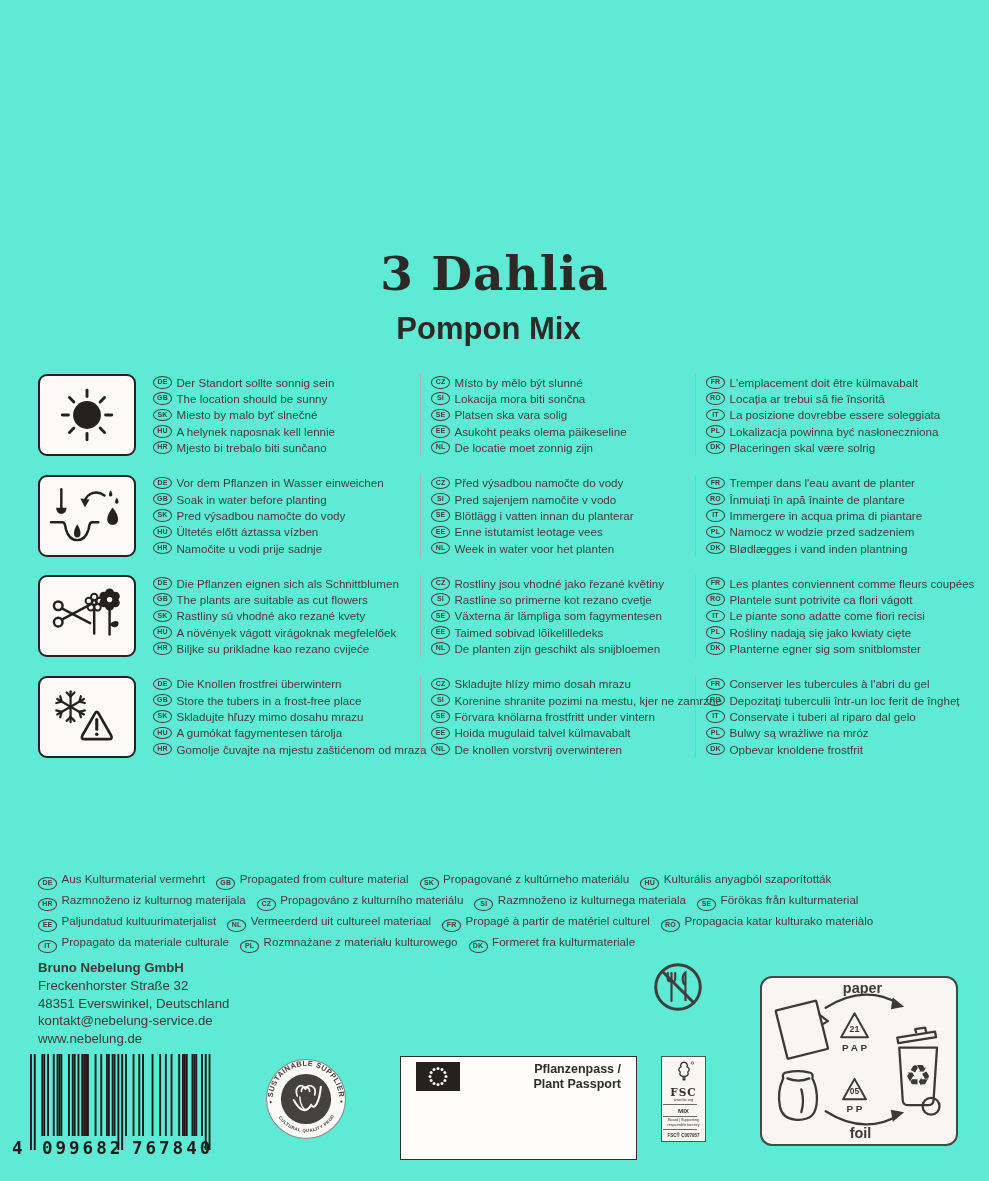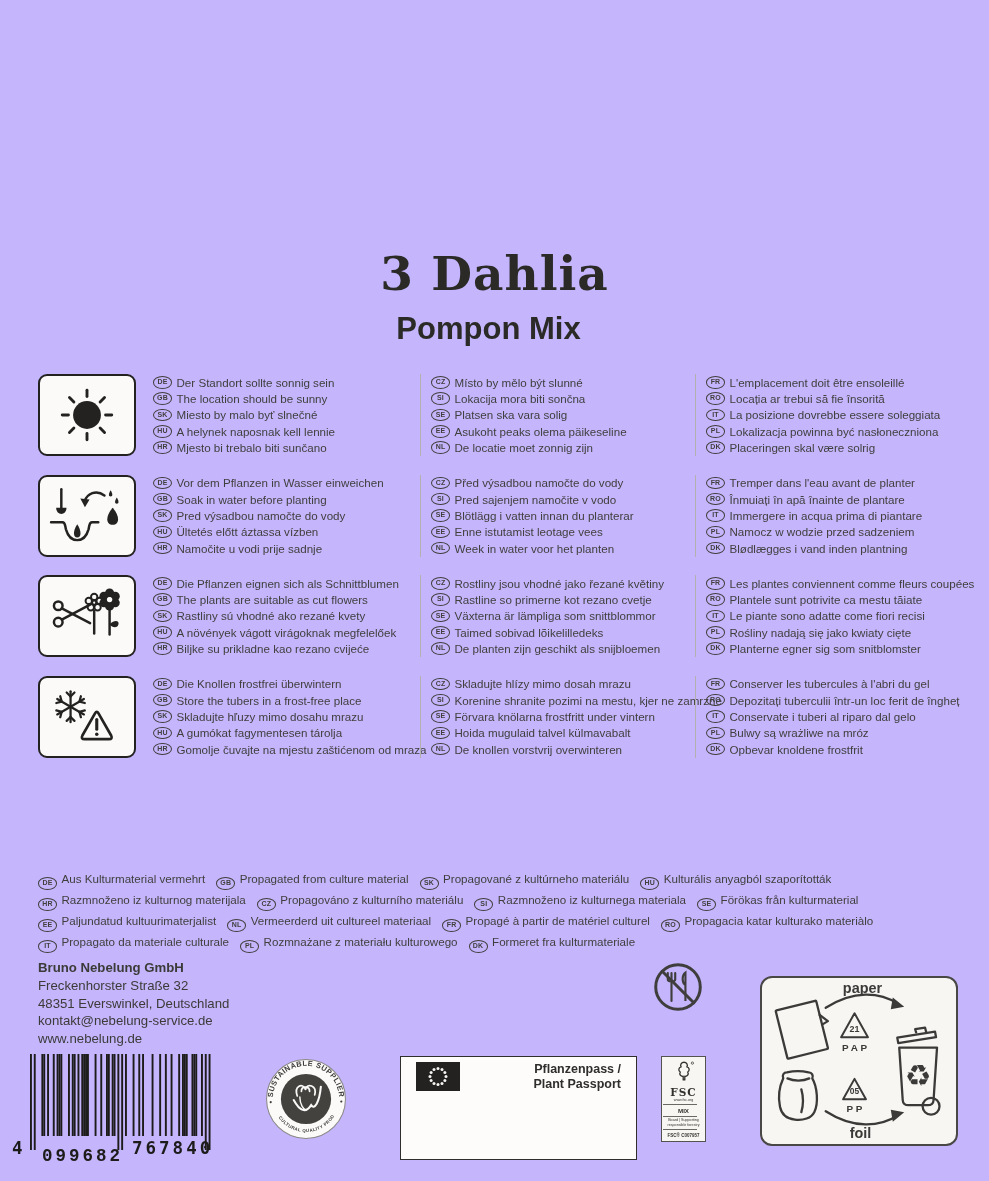--- a/index.html
+++ b/index.html
@@ -1,16 +1,16 @@
 <!DOCTYPE html>
 <html><head>
 <meta charset="utf-8">
 <style>
   html,body{margin:0;padding:0;}
-  .page{position:relative;width:989px;height:1181px;background:#c4b5fd;overflow:hidden;
+  .page{position:relative;width:989px;height:1181px;background:#5eead4;overflow:hidden;
         font-family:"Liberation Sans",sans-serif;color:#3f3e3c;}
   
   .title-block{position:absolute;top:246px;left:0;right:0;text-align:center;color:#2b2a27;}
   .title-block h1{margin:0;font-family:"DejaVu Serif",serif;font-weight:bold;font-size:47px;letter-spacing:1px;}
   .title-block h2{margin:10px 12px 0 0;font-family:"Liberation Sans",sans-serif;font-weight:bold;font-size:31px;}
   
   .instructions{position:absolute;top:374px;left:38px;right:6px;}
   .instr-row{display:flex;align-items:stretch;margin-bottom:18.5px;min-height:81px;}
   .icon-box{width:94px;height:78px;border:2.6px solid #242220;border-radius:9px;background:#fbfaf9;
             display:flex;align-items:center;justify-content:center;margin-right:17px;flex:none;}
@@ -26,21 +26,21 @@
   .prop-item{display:inline-block;margin:0 11px 1.5px 0;white-space:nowrap;}
   .prop-item .lang-badge{vertical-align:-2px;}
   
   .company{position:absolute;left:38px;top:959px;font-size:13.2px;line-height:17.8px;color:#3c3b38;}
   .company .bold{font-weight:bold;}
   
   .barcode{position:absolute;left:14px;top:1054px;width:205px;height:106px;}
   .barcode .digits{position:absolute;top:84px;left:0;right:0;height:20px;
                    font-family:"DejaVu Sans Mono",monospace;font-size:17.5px;font-weight:bold;color:#1d1c1a;}
   .barcode .d0{position:absolute;left:-2px;top:0;}
-  .barcode .d1{position:absolute;left:28px;top:8px;letter-spacing:3px;font-family:Liberation Mono, monospace;}
+  .barcode .d1{position:absolute;left:28px;top:0;letter-spacing:3px;}
   .barcode .d2{position:absolute;left:118px;top:0;letter-spacing:3px;}
   
   .sustain-badge{position:absolute;left:265px;top:1058px;width:82px;height:82px;}
   
   .passport{position:absolute;left:400px;top:1056px;width:237px;height:104px;background:#fdfcfb;
             border:1.6px solid #2f2e2c;padding:5px 15px;box-sizing:border-box;}
   .pp-header{display:flex;justify-content:space-between;align-items:flex-start;}
   .pp-title{text-align:right;font-weight:bold;font-size:12.5px;line-height:15px;color:#2f2e2c;}
   .pp-rows{margin-top:5px;font-size:11.5px;line-height:13.6px;color:#3c3b38;}
   .pp-key{display:inline-block;width:15px;font-weight:bold;}
@@ -129,21 +129,21 @@
           </div>
           <div class="lang-line">
             <span class="lang-badge">NL</span>
             <span class="lang-text">De locatie moet zonnig zijn</span>
           </div>
         </div>
         <div class="vdiv"></div>
         <div class="instr-col col2">
           <div class="lang-line">
             <span class="lang-badge">FR</span>
-            <span class="lang-text">L'emplacement doit être ensoleillé</span>
+            <span class="lang-text">L'emplacement doit être külmavabalt</span>
           </div>
           <div class="lang-line">
             <span class="lang-badge">RO</span>
             <span class="lang-text">Locația ar trebui să fie însorită</span>
           </div>
           <div class="lang-line">
             <span class="lang-badge">IT</span>
             <span class="lang-text">La posizione dovrebbe essere soleggiata</span>
           </div>
           <div class="lang-line">
@@ -299,40 +299,40 @@
           <div class="lang-line">
             <span class="lang-badge">CZ</span>
             <span class="lang-text">Rostliny jsou vhodné jako řezané květiny</span>
           </div>
           <div class="lang-line">
             <span class="lang-badge">SI</span>
             <span class="lang-text">Rastline so primerne kot rezano cvetje</span>
           </div>
           <div class="lang-line">
             <span class="lang-badge">SE</span>
-            <span class="lang-text">Växterna är lämpliga som snittblommor</span>
+            <span class="lang-text">Växterna är lämpliga som fagymentesen</span>
           </div>
           <div class="lang-line">
             <span class="lang-badge">EE</span>
             <span class="lang-text">Taimed sobivad lõikelilledeks</span>
           </div>
           <div class="lang-line">
             <span class="lang-badge">NL</span>
             <span class="lang-text">De planten zijn geschikt als snijbloemen</span>
           </div>
         </div>
         <div class="vdiv"></div>
         <div class="instr-col col2">
           <div class="lang-line">
             <span class="lang-badge">FR</span>
             <span class="lang-text">Les plantes conviennent comme fleurs coupées</span>
           </div>
           <div class="lang-line">
             <span class="lang-badge">RO</span>
-            <span class="lang-text">Plantele sunt potrivite ca mestu tăiate</span>
+            <span class="lang-text">Plantele sunt potrivite ca flori vágott</span>
           </div>
           <div class="lang-line">
             <span class="lang-badge">IT</span>
             <span class="lang-text">Le piante sono adatte come fiori recisi</span>
           </div>
           <div class="lang-line">
             <span class="lang-badge">PL</span>
             <span class="lang-text">Rośliny nadają się jako kwiaty cięte</span>
           </div>
           <div class="lang-line">

